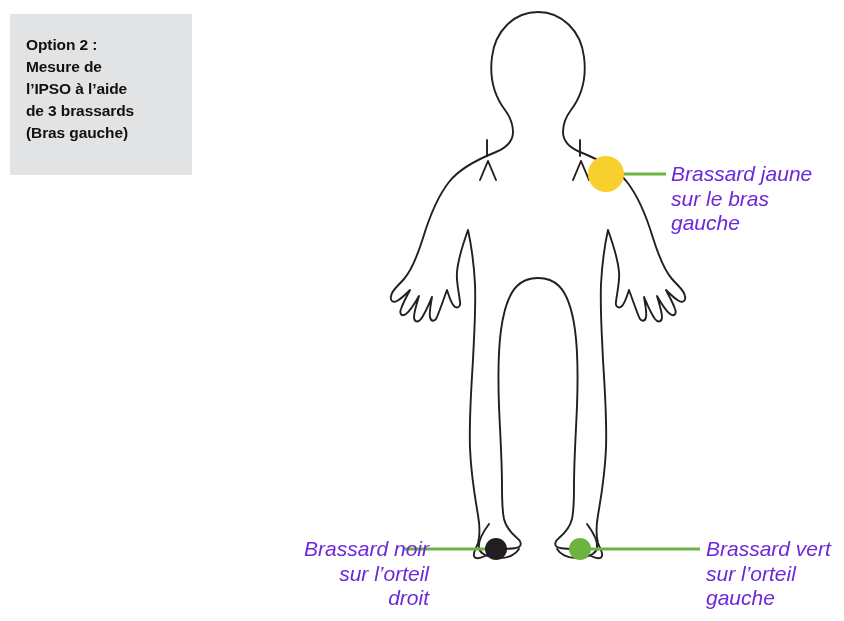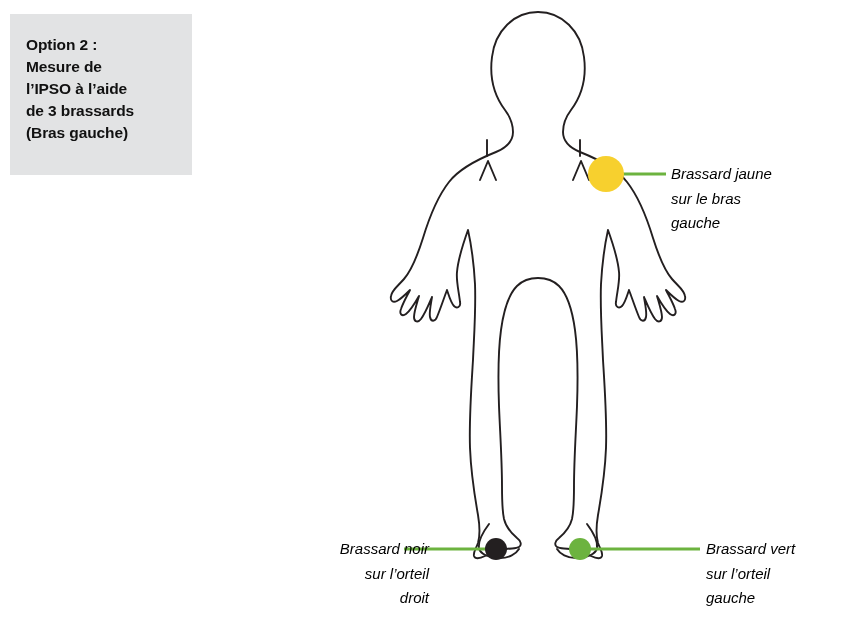--- a/index.html
+++ b/index.html
@@ -50,23 +50,23 @@
     top: 0;
     width: 844px;
     height: 621px;
   }
 
   
   .annotation {
     position: absolute;
     font-family: "Liberation Sans", sans-serif;
     font-style: italic;
-    font-size: 15px;
+    font-size: 21px;
     line-height: 24.5px;
-    color: #000000;
+    color: #6d28d9;
     white-space: pre-line;
   }
   #ann-yellow {
     left: 671px;
     top: 162px;
     width: 172px;
   }
   #ann-black {
     left: 269px;
     top: 537px;

